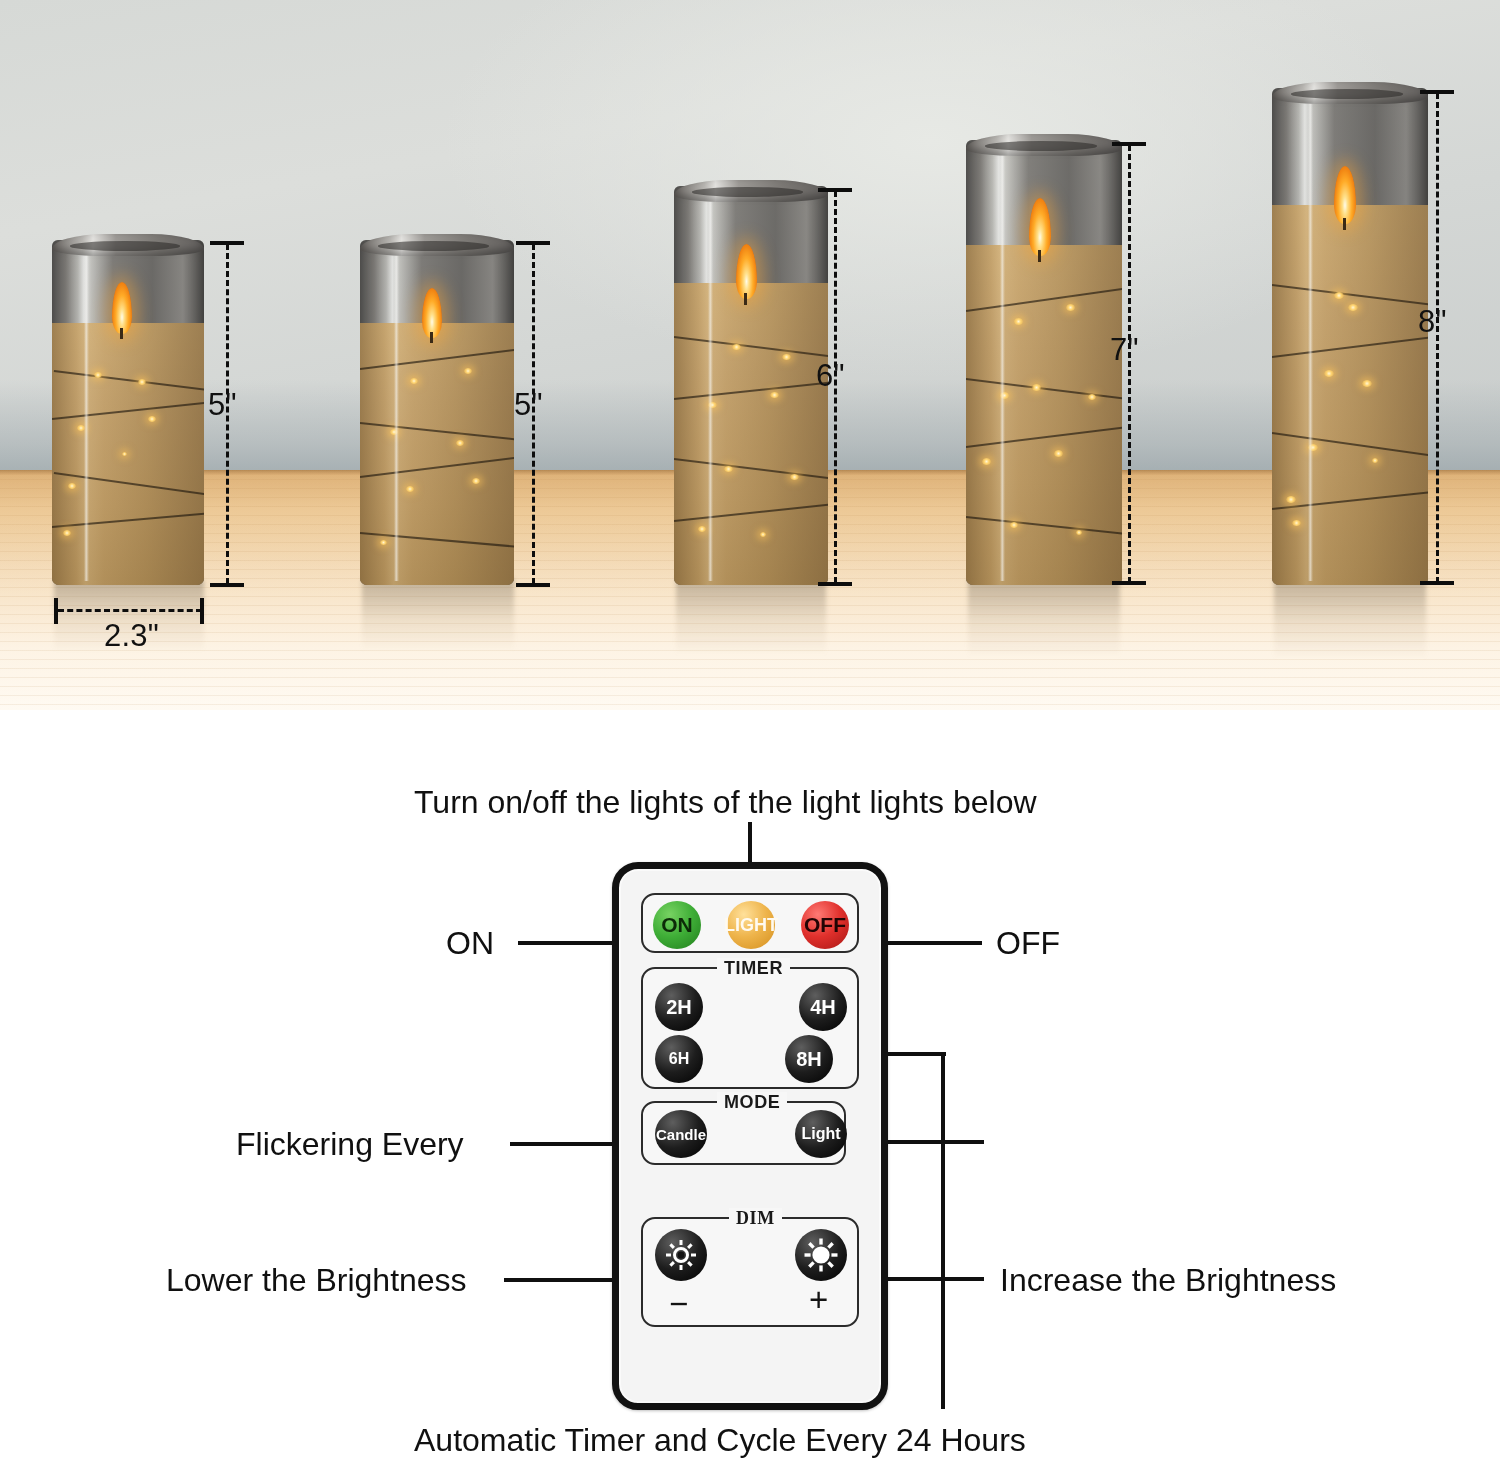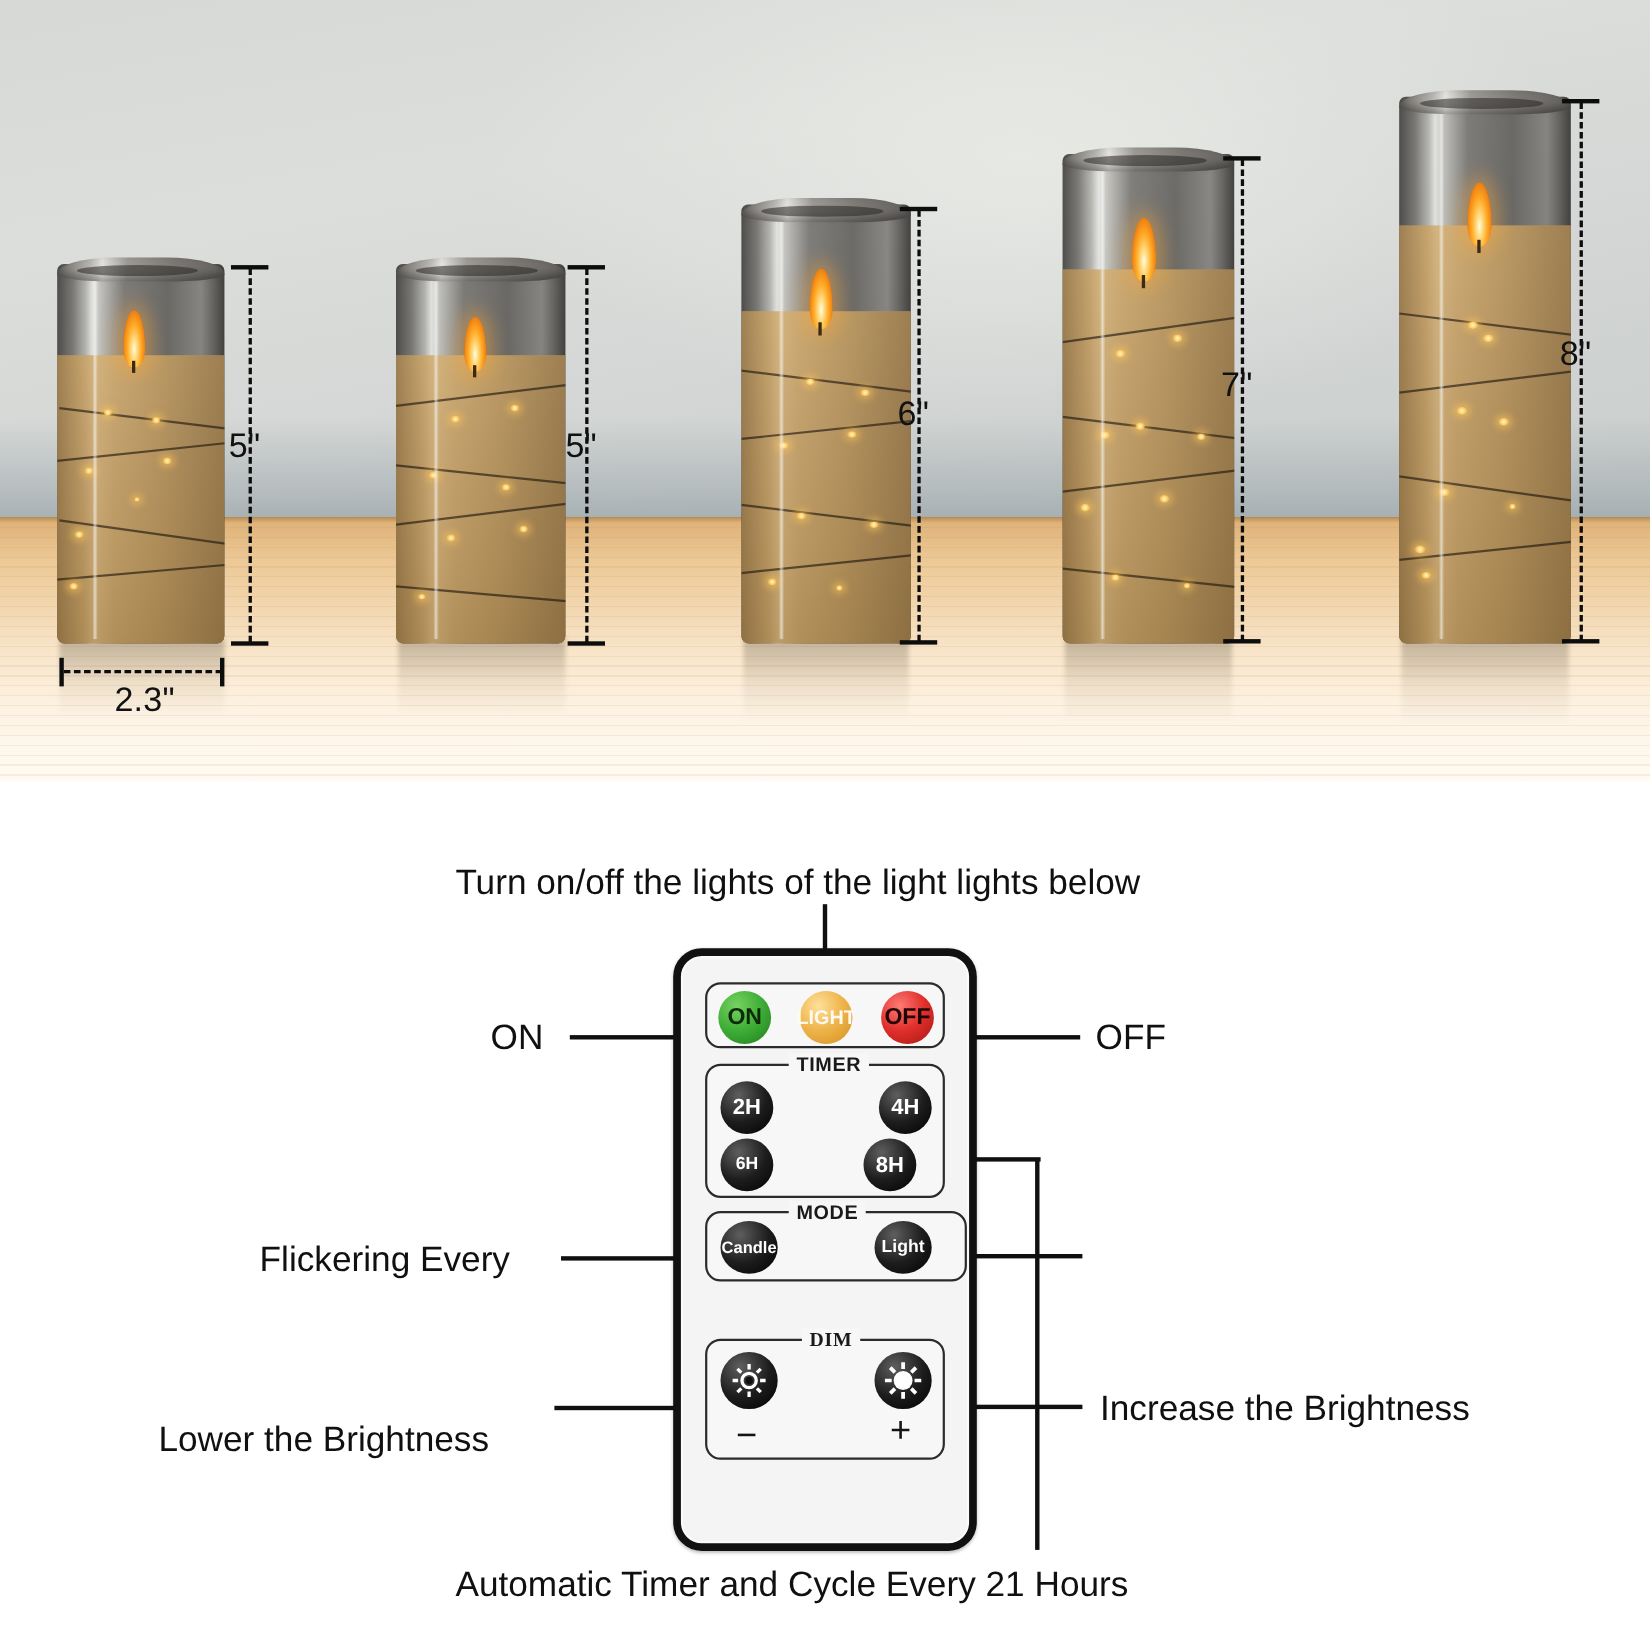--- a/index.html
+++ b/index.html
@@ -269,52 +269,52 @@
 
   <div class="anno" style="left:414px;top:784px;">Turn on/off the lights of the light lights below</div>
   <div class="leader-v" style="left:748px;top:822px;height:52px;"></div>
 
   <div class="anno" style="left:446px;top:925px;">ON</div>
   <div class="leader" style="left:518px;top:941px;width:98px;"></div>
 
   <div class="anno" style="left:236px;top:1126px;">Flickering Every</div>
   <div class="leader" style="left:510px;top:1142px;width:108px;"></div>
 
-  <div class="anno" style="left:144px;top:1262px;margin-top:28px;">Lower the Brightness</div>
+  <div class="anno" style="left:166px;top:1262px;">Lower the Brightness</div>
   <div class="leader" style="left:504px;top:1278px;width:112px;"></div>
 
   <div class="leader" style="left:884px;top:941px;width:98px;"></div>
   <div class="anno" style="left:996px;top:925px;">OFF</div>
 
   <div class="leader" style="left:882px;top:1140px;width:102px;"></div>
 
   <div class="leader" style="left:882px;top:1277px;width:102px;"></div>
   <div class="anno" style="left:1000px;top:1262px;">Increase the Brightness</div>
 
   <div class="leader" style="left:884px;top:1052px;width:62px;"></div>
   <div class="leader-v" style="left:941px;top:1054px;height:355px;"></div>
-  <div class="anno" style="left:414px;top:1422px;">Automatic Timer and Cycle Every 21 Hours</div>
+  <div class="anno" style="left:414px;top:1422px;">Automatic Timer and Cycle Every 24 Hours</div>
 
   <div id="remote">
 
     <div class="grp" style="left:22px;top:24px;width:218px;height:60px;">
       <div class="btn btn-on" style="left:10px;top:6px;width:48px;height:48px;">ON</div>
       <div class="btn btn-light" style="left:84px;top:6px;width:48px;height:48px;">LIGHT</div>
       <div class="btn btn-off" style="left:158px;top:6px;width:48px;height:48px;">OFF</div>
     </div>
 
     <div class="grp" style="left:22px;top:98px;width:218px;height:122px;">
       <div class="grplabel" style="left:74px;top:-11px;">TIMER</div>
       <div class="btn btn-blk" style="left:12px;top:14px;width:48px;height:48px;font-size:20px;">2H</div>
       <div class="btn btn-blk" style="left:156px;top:14px;width:48px;height:48px;font-size:20px;">4H</div>
       <div class="btn btn-blk" style="left:12px;top:66px;width:48px;height:48px;font-size:16px;">6H</div>
       <div class="btn btn-blk" style="left:142px;top:66px;width:48px;height:48px;font-size:20px;">8H</div>
     </div>
 
-    <div class="grp" style="left:22px;top:232px;width:238px;height:64px;">
+    <div class="grp" style="left:22px;top:232px;width:205px;height:64px;">
       <div class="grplabel" style="left:74px;top:-11px;">MODE</div>
       <div class="btn btn-blk" style="left:12px;top:7px;width:52px;height:48px;font-size:15px;">Candle</div>
       <div class="btn btn-blk" style="left:152px;top:7px;width:52px;height:48px;font-size:16px;">Light</div>
     </div>
 
     <div class="grp" style="left:22px;top:348px;width:218px;height:110px;">
       <div class="grplabel" style="left:86px;top:-11px;font-family:Liberation Serif, serif;">DIM</div>
 
       <div class="btn btn-blk" style="left:12px;top:10px;width:52px;height:52px;">
         <svg width="34" height="34" viewBox="0 0 34 34">

